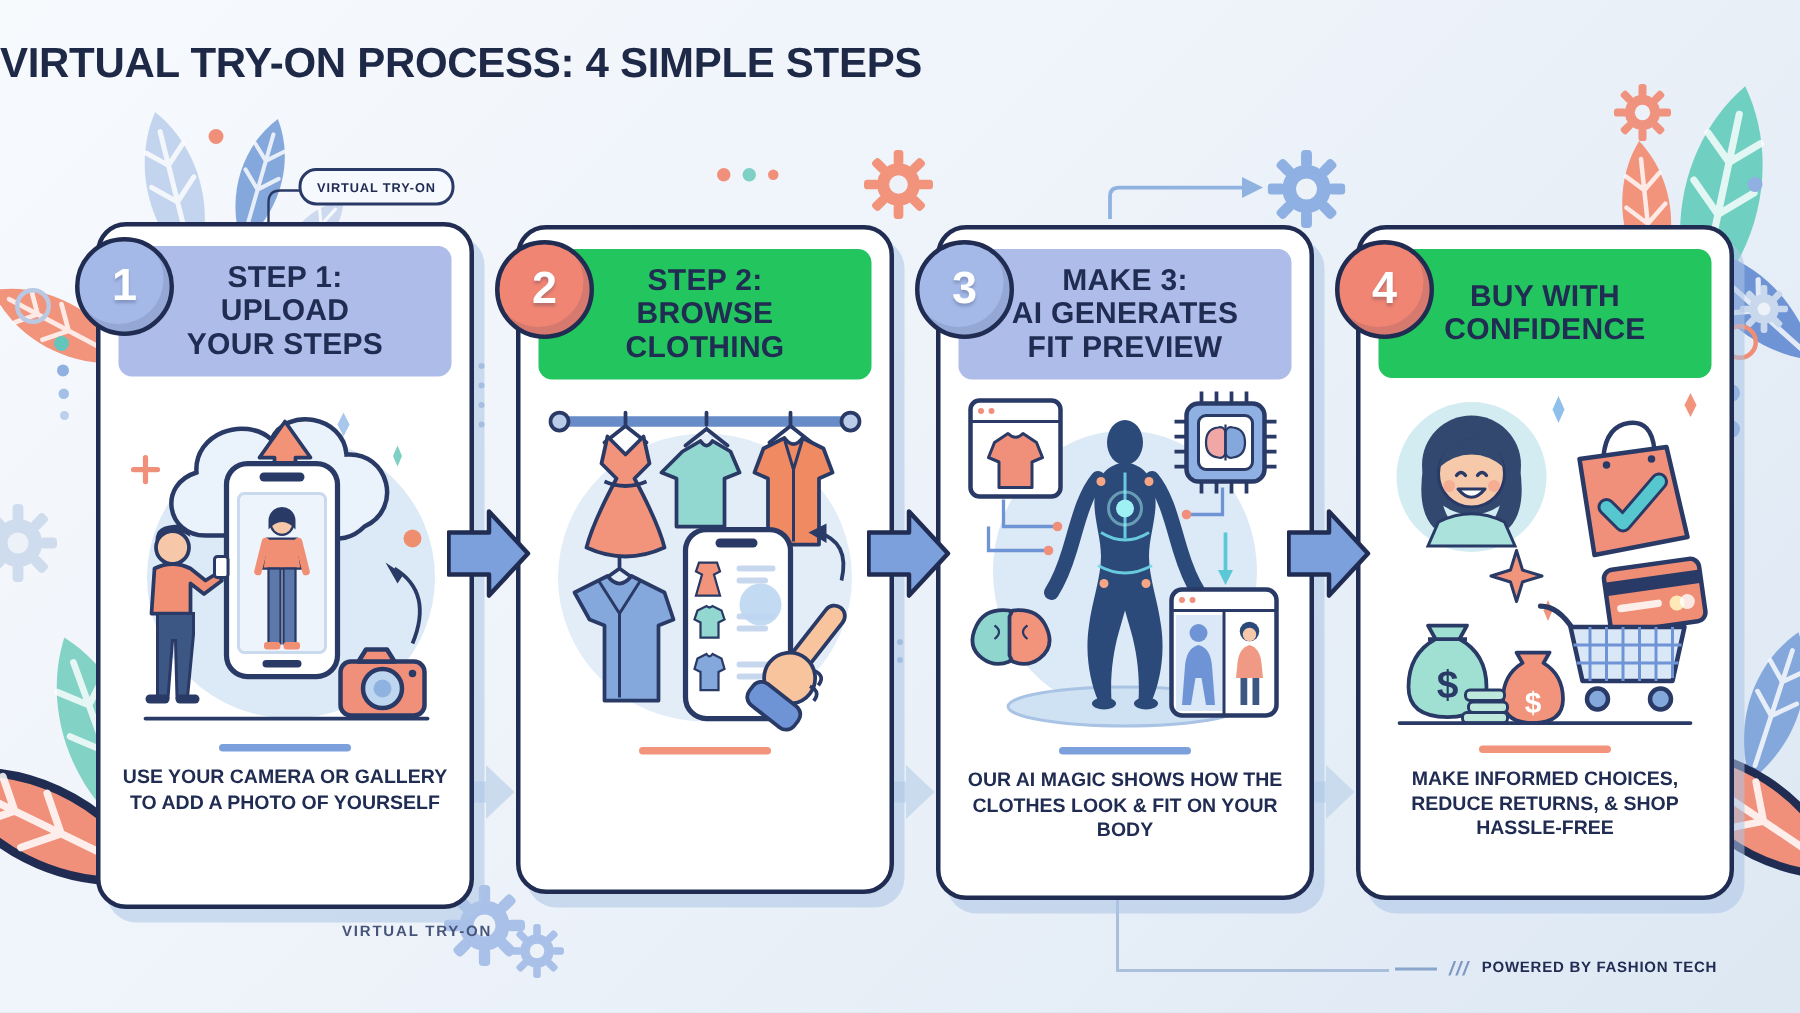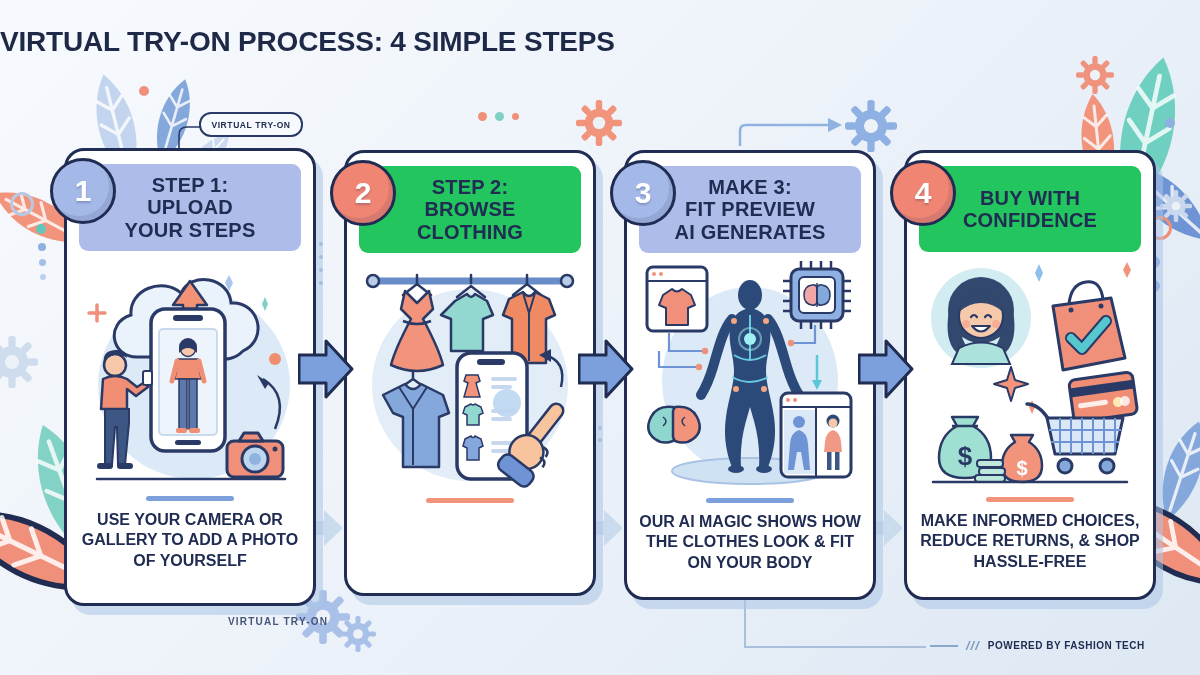--- a/index.html
+++ b/index.html
@@ -27,21 +27,21 @@
   .step-badge{
     position:absolute;left:-17px;top:7px;width:60px;height:60px;border:3.5px solid #202c52;
     border-radius:50%;display:flex;align-items:center;justify-content:center;
     font-size:30px;font-weight:800;color:#ffffff;text-shadow:0 2px 2px rgba(32,44,82,.25);
     box-shadow:inset -4px -5px 0 rgba(32,44,82,.12);
   }
   .bdg-blue{background:#a5b9e8;} .bdg-coral{background:#f08573;}
   .illus{display:block;margin:2px auto 0;width:222px;height:240px;}
   .divider{height:5px;width:88px;border-radius:3px;margin:3px auto 7px;}
   .div-blue{background:#7ba0dc;} .div-coral{background:#f2937c;}
-  .caption{padding:2px 12px 0;text-align:center;font-weight:700;font-size:16px;
+  .caption{padding:2px 12px 0;text-align:center;font-weight:700;font-size:13px;
     line-height:1.27;color:#202c52;}
   
   .arrow{position:absolute;z-index:3;width:56px;height:62px;}
   .arrow-light{position:absolute;z-index:1;width:44px;height:40px;}
   
   .leaf,.gear{position:absolute;z-index:0;}
   .dot{position:absolute;border-radius:50%;z-index:0;}
   .ring{position:absolute;border-radius:50%;background:transparent;z-index:0;}
   .sparkle{position:absolute;z-index:0;font-weight:800;}
   .overlay{position:absolute;left:0;top:0;width:1200px;height:675px;z-index:1;pointer-events:none;}
@@ -272,22 +272,22 @@
         <rect x="-14" y="22" width="38" height="18" rx="7" fill="#6f94d6" stroke="#2a3a66" stroke-width="2.5"></rect>
       </g>
     </svg>
     <div class="divider div-coral"></div>
   </div>
 
   <div class="card" style="left:624px;top:150px;height:444px;">
     <div class="step-badge bdg-blue">3</div>
     <div class="card-header hdr-blue">
       <span>MAKE 3:</span>
+      <span>AI GENERATES</span>
       <span>FIT PREVIEW</span>
-      <span>AI GENERATES</span>
     </div>
     <svg class="illus" viewBox="0 0 222 240">
       <ellipse cx="111" cy="126" rx="88" ry="94" fill="#dce9f6"></ellipse>
       <ellipse cx="111" cy="216" rx="78" ry="13" fill="#cfe2f4" stroke="#a9c3e4" stroke-width="2"></ellipse>
       <g>
         <ellipse cx="111" cy="40" rx="12" ry="15" fill="#2c4a79"></ellipse>
         <path d="M111 53 C99 55 93 62 91 74 C89 88 95 102 95 116 C95 130 89 146 87 162 C84 182 88 200 93 212 L102 212 C101 196 103 180 107 166 L111 152 L115 166 C119 180 121 196 120 212 L129 212 C134 200 138 182 135 162 C133 146 127 130 127 116 C127 102 133 88 131 74 C129 62 123 55 111 53 Z" fill="#2c4a79"></path>
         <path d="M93 64 C83 76 79 96 74 112 C71 122 67 132 62 140 M129 64 C139 76 143 96 148 112 C151 122 155 132 160 140" stroke="#2c4a79" stroke-width="10" fill="none" stroke-linecap="round"></path>
         <ellipse cx="97" cy="214" rx="8" ry="4" fill="#2c4a79"></ellipse>
         <ellipse cx="125" cy="214" rx="8" ry="4" fill="#2c4a79"></ellipse>

